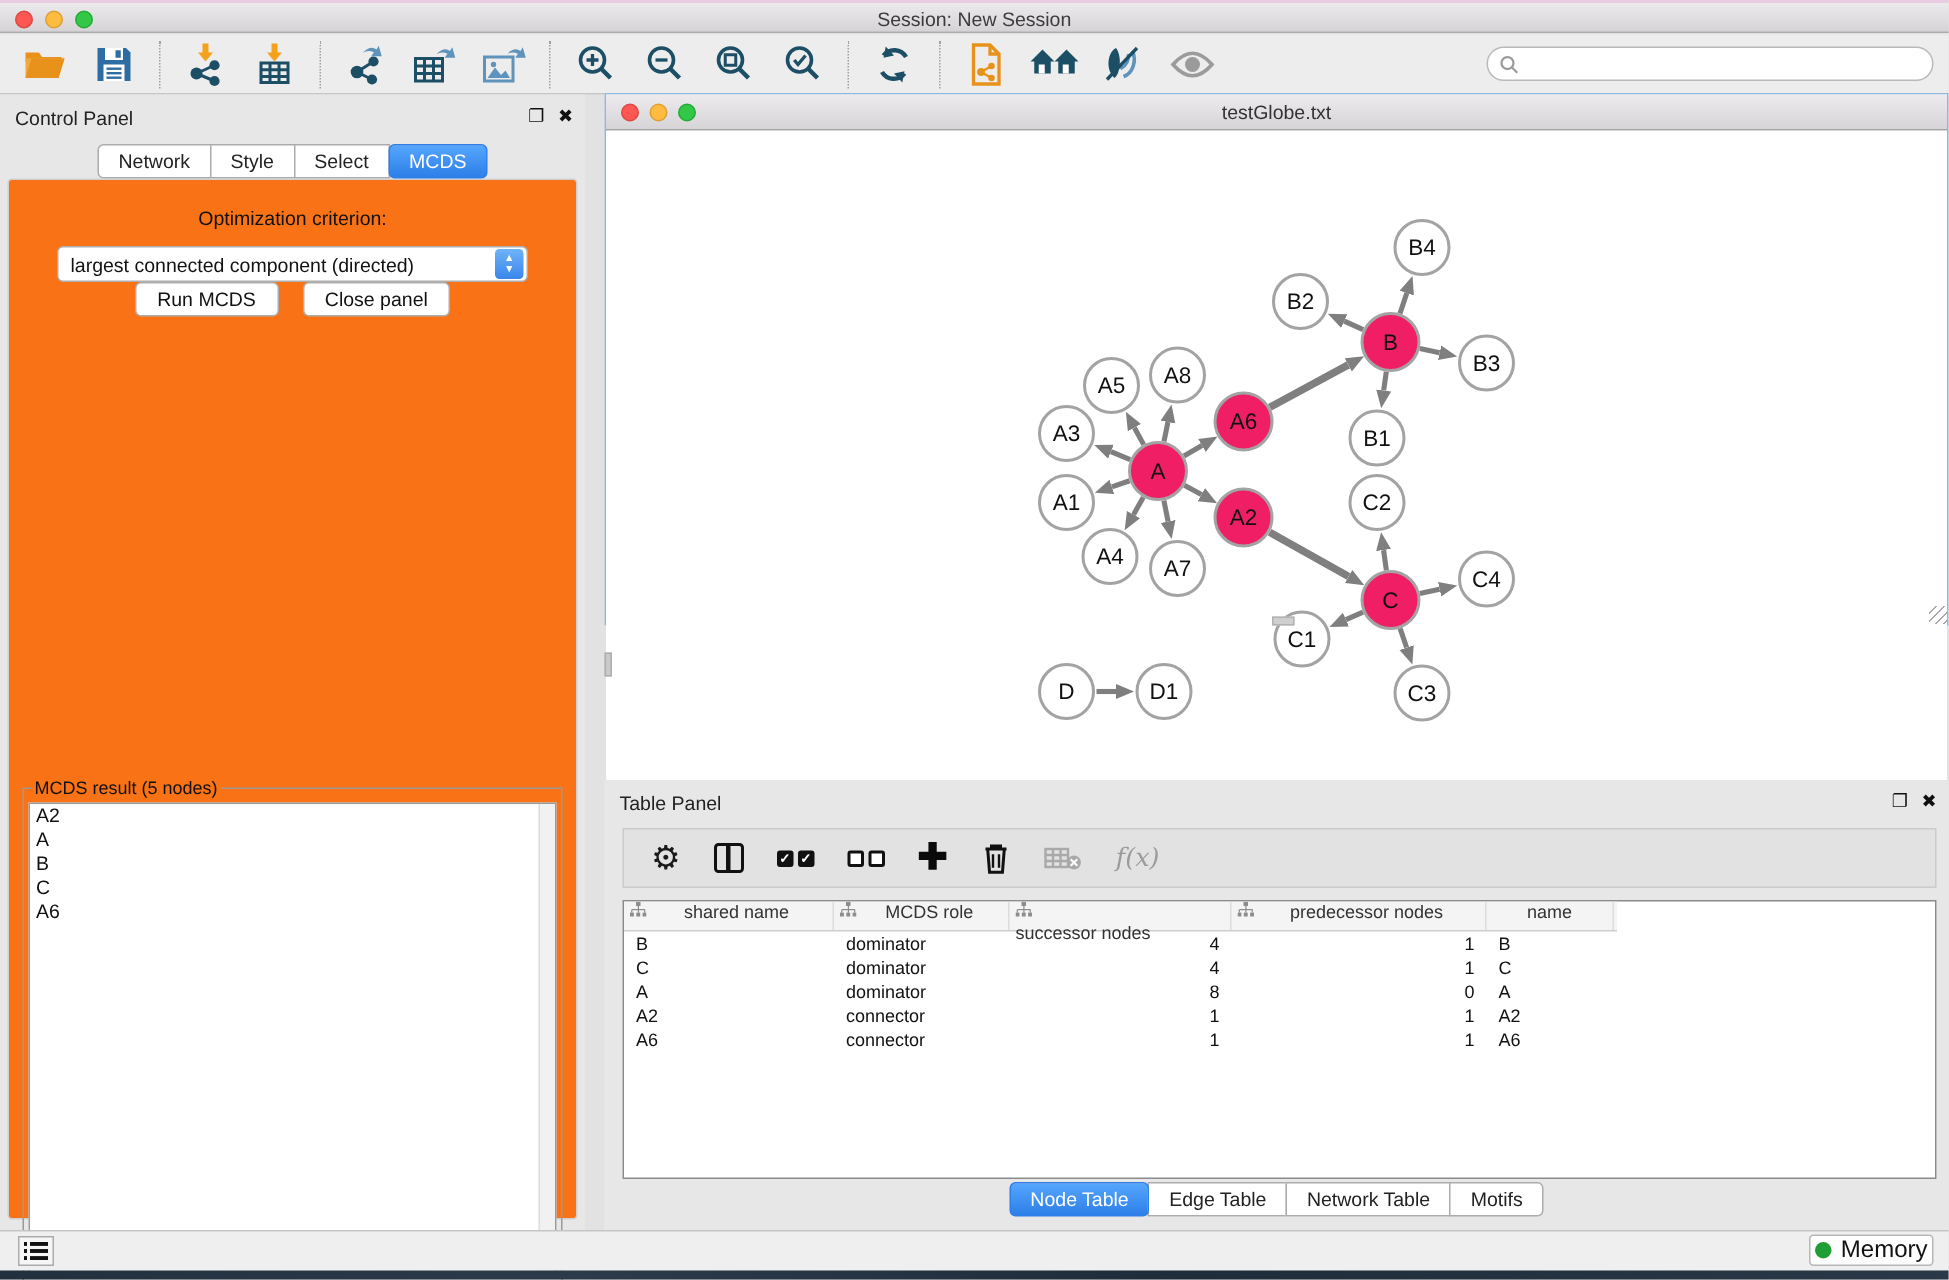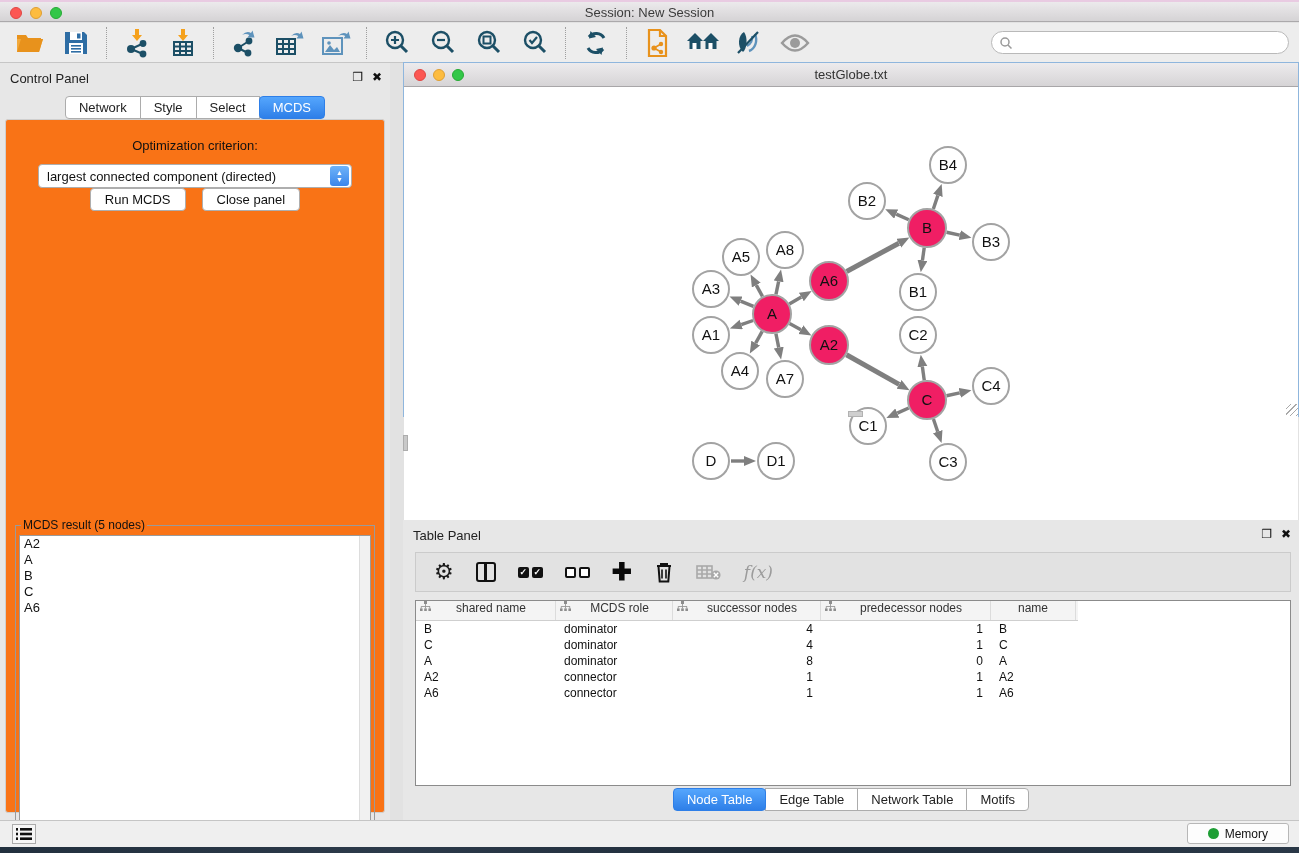--- a/index.html
+++ b/index.html
@@ -112,21 +112,21 @@
   .td { font-size:12px; color:#111; padding:0 8px; white-space:nowrap; overflow:hidden; }
   .bottom-tabs { position:absolute; left:0; right:0; top:268px; display:flex; justify-content:center; }
 
   
   .statusbar { position:absolute; left:0; top:820px; width:1299px; height:27px;
     background:#EFEFEF; border-top:1px solid #C5C5C5; }
   .list-btn { position:absolute; left:12px; top:3px; width:24px; height:20px;
     background:#F6F6F6; border:1px solid #ABABAB; display:flex; align-items:center; justify-content:center; }
   .memory-btn { position:absolute; right:10px; top:2px; height:21px; background:#FDFDFD;
     border:1px solid #B7B7B7; border-radius:3px; display:flex; align-items:center;
-    gap:6px; padding:0 20px; font-size:12px; color:#111; }
+    gap:6px; padding:0 3px; font-size:16px; color:#111; }
   .memory-dot { width:11px; height:11px; border-radius:50%; background:#1E9E35; }
   .wallpaper { position:absolute; left:0; top:847px; width:1299px; height:6px;
     background:linear-gradient(90deg,#22303E,#2C3A4A 30%,#1F2C3A 60%,#2A3847); }
 </style>
 </head>
 <body>
 
 <div class="app">
 
   <div class="titlebar">
@@ -530,21 +530,21 @@
                   <rect x="0.8" y="5.4" width="0.8" height="2"></rect>
                   <rect x="5.2" y="5.4" width="0.8" height="2"></rect>
                   <rect x="9.4" y="5.4" width="0.8" height="2"></rect>
                   <rect x="0" y="7.4" width="2.6" height="2.6"></rect>
                   <rect x="4.2" y="7.4" width="2.6" height="2.6"></rect>
                   <rect x="8.4" y="7.4" width="2.6" height="2.6"></rect>
                 </g>
               </svg></span>
             <span class="lbl">MCDS role</span>
           </div>
-          <div class="th" style="width: 148px;">
+          <div class="th" style="width: 148px; flex-direction: column;">
             <span><svg width="11" height="11" viewBox="0 0 11 11">
                 <g fill="#8D8D8D">
                   <rect x="4" y="0" width="3" height="3"></rect>
                   <rect x="5.2" y="3" width="0.8" height="2"></rect>
                   <rect x="1.2" y="5" width="8.8" height="0.8"></rect>
                   <rect x="0.8" y="5.4" width="0.8" height="2"></rect>
                   <rect x="5.2" y="5.4" width="0.8" height="2"></rect>
                   <rect x="9.4" y="5.4" width="0.8" height="2"></rect>
                   <rect x="0" y="7.4" width="2.6" height="2.6"></rect>
                   <rect x="4.2" y="7.4" width="2.6" height="2.6"></rect>

